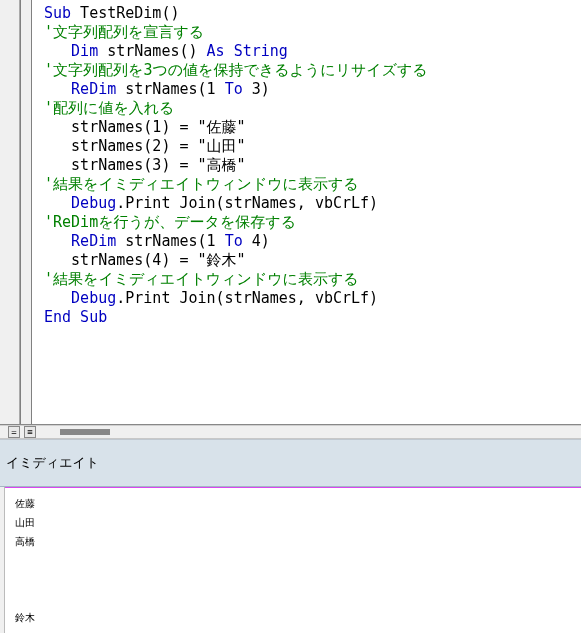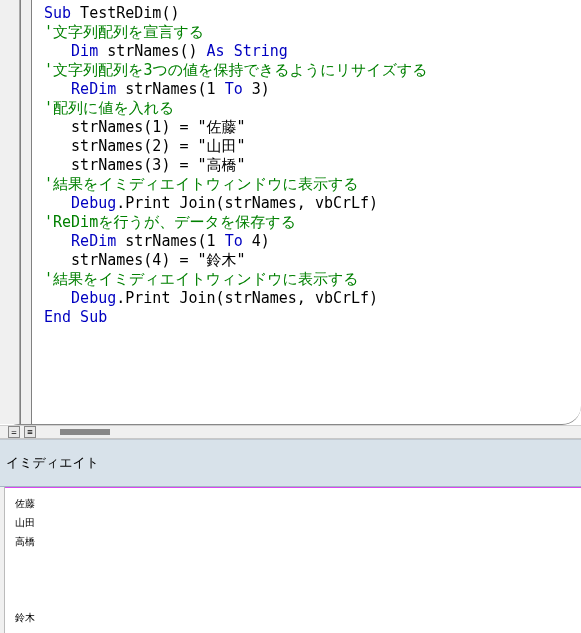--- a/index.html
+++ b/index.html
@@ -11,21 +11,20 @@
       height: 633px;
       overflow: hidden;
       display: flex;
       flex-direction: column;
     }
     .code-area {
       flex: 0 0 auto;
       height: 425px;
       display: flex;
       border-bottom: 1px solid #888;
-      border-radius: 19px;
     }
     .gutter {
       width: 20px;
       background: #f0f0f0;
       border-right: 1px solid #aaa;
     }
     .margin-bar {
       width: 12px;
       background: #f0f0f0;
       border-left: 1px solid #808080;

